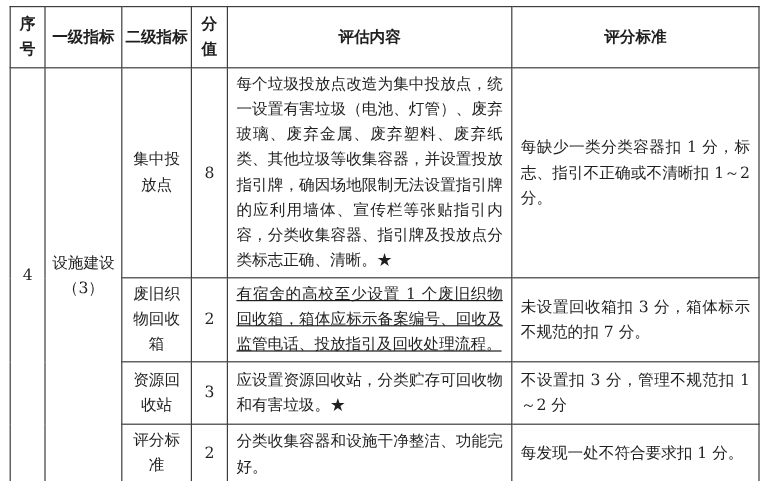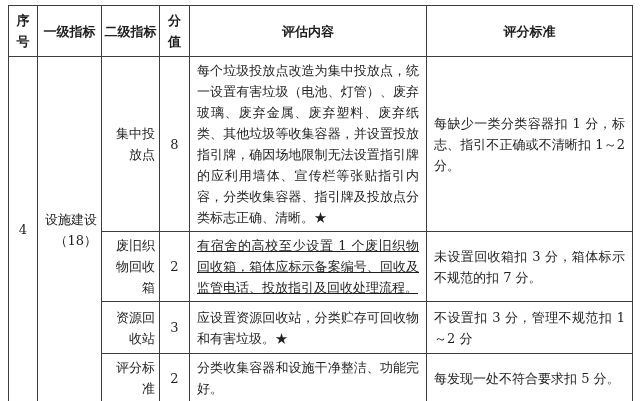--- a/index.html
+++ b/index.html
@@ -33,21 +33,21 @@
     font-weight: bold;
     text-align: center;
     padding: 4px 2px;
     height: 36px;
   }
   td.c-seq, td.c-score {
     text-align: center;
     padding: 2px;
   }
   td.c-cat, td.c-ind {
-    text-align: right;
+    text-align: center;
     padding: 2px 4px;
   }
   td.c-content, td.c-criteria {
     text-align: justify;
     padding: 3px 7px;
     vertical-align: middle;
   }
   tr.r1 td.c-content { height: 156px; }
   tr.r2 td.c-content { height: 62px; text-decoration: underline; }
   tr.r3 td.c-content { height: 52px; }
@@ -72,21 +72,21 @@
         <th>一级指标</th>
         <th>二级指标</th>
         <th>分值</th>
         <th>评估内容</th>
         <th>评分标准</th>
       </tr>
     </thead>
     <tbody>
       <tr class="r1">
         <td class="c-seq" rowspan="4">4</td>
-        <td class="c-cat" rowspan="4">设施建设（18）</td>
+        <td class="c-cat" rowspan="4">设施建设（3）</td>
         <td class="c-ind">集中投放点</td>
         <td class="c-score">8</td>
         <td class="c-content">每个垃圾投放点改造为集中投放点，统一设置有害垃圾（电池、灯管）、废弃玻璃、废弃金属、废弃塑料、废弃纸类、其他垃圾等收集容器，并设置投放指引牌，确因场地限制无法设置指引牌的应利用墙体、宣传栏等张贴指引内容，分类收集容器、指引牌及投放点分类标志正确、清晰。★</td>
         <td class="c-criteria">每缺少一类分类容器扣 1 分，标志、指引不正确或不清晰扣 1～2 分。</td>
       </tr>
       <tr class="r2">
         <td class="c-ind">废旧织物回收箱</td>
         <td class="c-score">2</td>
         <td class="c-content">有宿舍的高校至少设置 1 个废旧织物回收箱，箱体应标示备案编号、回收及监管电话、投放指引及回收处理流程。</td>
         <td class="c-criteria">未设置回收箱扣 3 分，箱体标示不规范的扣 7 分。</td>
@@ -94,18 +94,18 @@
       <tr class="r3">
         <td class="c-ind">资源回收站</td>
         <td class="c-score">3</td>
         <td class="c-content">应设置资源回收站，分类贮存可回收物和有害垃圾。★</td>
         <td class="c-criteria">不设置扣 3 分，管理不规范扣 1～2 分</td>
       </tr>
       <tr class="r4">
         <td class="c-ind">评分标准</td>
         <td class="c-score">2</td>
         <td class="c-content">分类收集容器和设施干净整洁、功能完好。</td>
-        <td class="c-criteria">每发现一处不符合要求扣 5 分。</td>
+        <td class="c-criteria">每发现一处不符合要求扣 1 分。</td>
       </tr>
 
     </tbody>
   </table>
 </div>
 
 </body></html>

